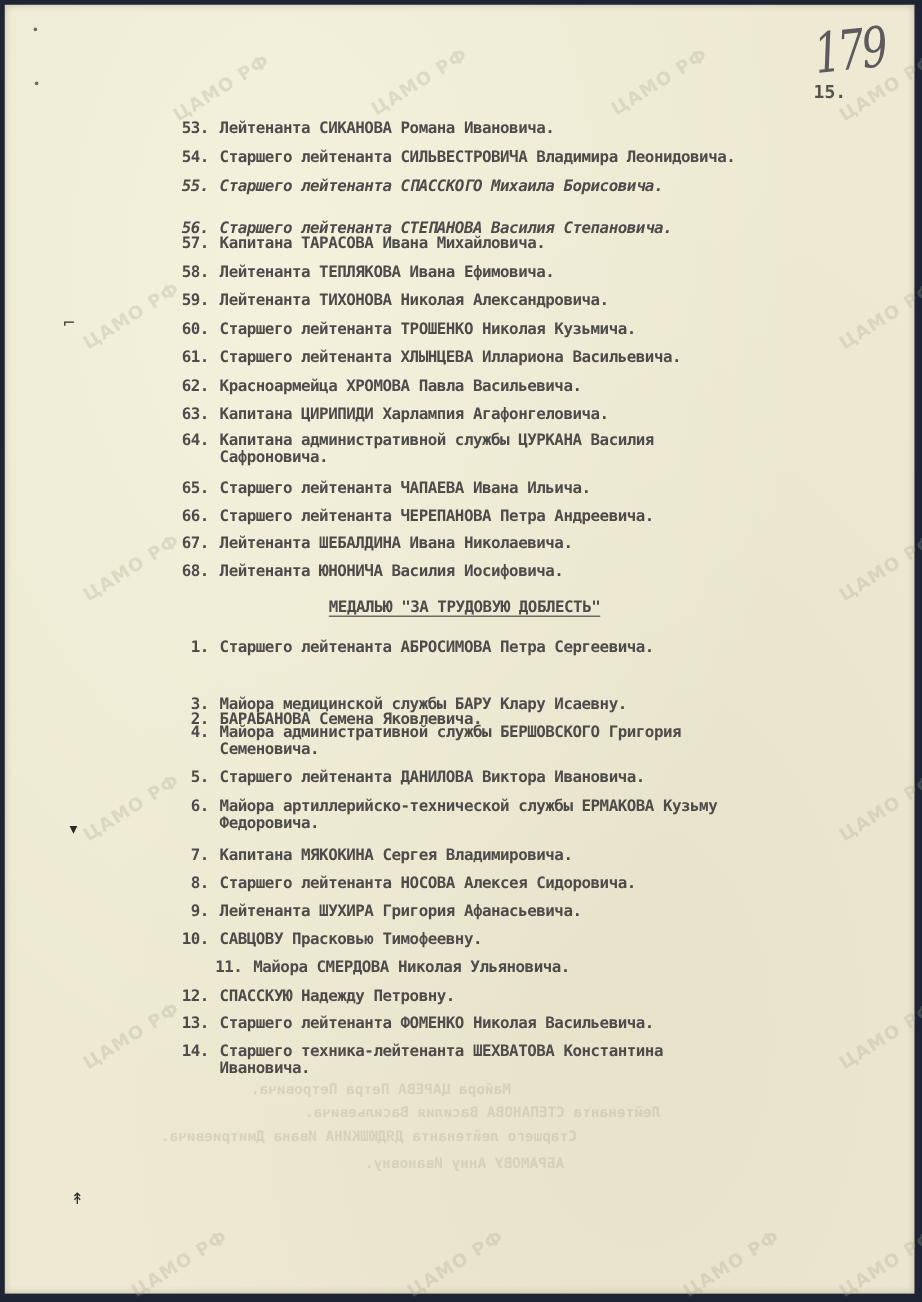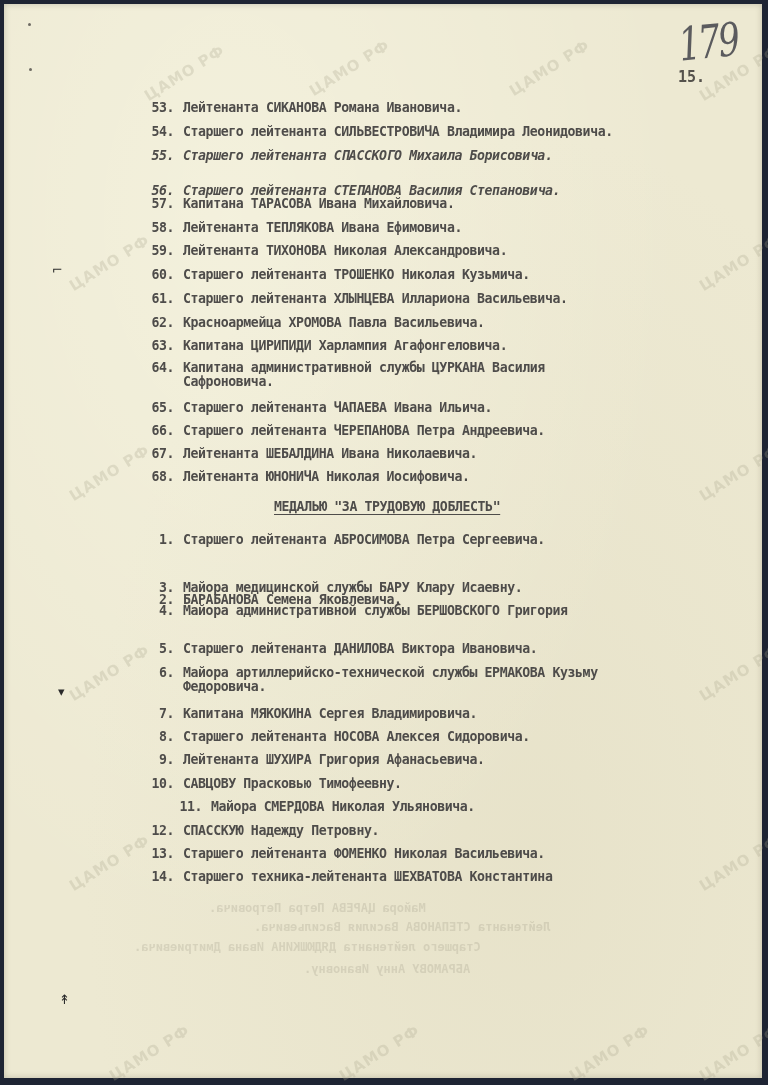--- a/index.html
+++ b/index.html
@@ -152,35 +152,35 @@
     <div class="entry" style="left:142px;top:217px;"><span class="num">58.</span><span>Лейтенанта ТЕПЛЯКОВА Ивана Ефимовича.</span></div>
     <div class="entry" style="left:142px;top:240px;"><span class="num">59.</span><span>Лейтенанта ТИХОНОВА Николая Александровича.</span></div>
     <div class="entry" style="left:142px;top:264px;"><span class="num">60.</span><span>Старшего лейтенанта ТРОШЕНКО Николая Кузьмича.</span></div>
     <div class="entry" style="left:142px;top:288px;"><span class="num">61.</span><span>Старшего лейтенанта ХЛЫНЦЕВА Иллариона Васильевича.</span></div>
     <div class="entry" style="left:142px;top:312px;"><span class="num">62.</span><span>Красноармейца ХРОМОВА Павла Васильевича.</span></div>
     <div class="entry" style="left:142px;top:335px;"><span class="num">63.</span><span>Капитана ЦИРИПИДИ Харлампия Агафонгеловича.</span></div>
     <div class="entry" style="left:142px;top:357px;"><span class="num">64.</span><span>Капитана административной службы ЦУРКАНА Василия</span><span class="cont">Сафроновича.</span></div>
     <div class="entry" style="left:142px;top:397px;"><span class="num">65.</span><span>Старшего лейтенанта ЧАПАЕВА Ивана Ильича.</span></div>
     <div class="entry" style="left:142px;top:420px;"><span class="num">66.</span><span>Старшего лейтенанта ЧЕРЕПАНОВА Петра Андреевича.</span></div>
     <div class="entry" style="left:142px;top:443px;"><span class="num">67.</span><span>Лейтенанта ШЕБАЛДИНА Ивана Николаевича.</span></div>
-    <div class="entry" style="left:142px;top:466px;"><span class="num">68.</span><span>Лейтенанта ЮНОНИЧА Николая Иосифовича.</span></div>
+    <div class="entry" style="left:142px;top:466px;"><span class="num">68.</span><span>Лейтенанта ЮНОНИЧА Василия Иосифовича.</span></div>
   </div>
 
   <div class="heading">МЕДАЛЬЮ "ЗА ТРУДОВУЮ ДОБЛЕСТЬ"</div>
 
   <div class="list">
     <div class="entry" style="left:142px;top:529px;"><span class="num">1.</span><span>Старшего лейтенанта АБРОСИМОВА Петра Сергеевича.</span></div>
     <div class="entry" style="left:142px;top:553px;margin-top:36px;"><span class="num">2.</span><span>БАРАБАНОВА Семена Яковлевича.</span></div>
     <div class="entry" style="left:142px;top:577px;"><span class="num">3.</span><span>Майора медицинской службы БАРУ Клару Исаевну.</span></div>
-    <div class="entry" style="left:142px;top:600px;"><span class="num">4.</span><span>Майора административной службы БЕРШОВСКОГО Григория</span></div>
+    <div class="entry" style="left:142px;top:600px;"><span class="num">4.</span><span>Майора административной службы БЕРШОВСКОГО Григория</span><span class="cont">Семеновича.</span></div>
     <div class="entry" style="left:142px;top:638px;"><span class="num">5.</span><span>Старшего лейтенанта ДАНИЛОВА Виктора Ивановича.</span></div>
     <div class="entry" style="left:142px;top:662px;"><span class="num">6.</span><span>Майора артиллерийско-технической службы ЕРМАКОВА Кузьму</span><span class="cont">Федоровича.</span></div>
     <div class="entry" style="left:142px;top:703px;"><span class="num">7.</span><span>Капитана МЯКОКИНА Сергея Владимировича.</span></div>
     <div class="entry" style="left:142px;top:726px;"><span class="num">8.</span><span>Старшего лейтенанта НОСОВА Алексея Сидоровича.</span></div>
     <div class="entry" style="left:142px;top:749px;"><span class="num">9.</span><span>Лейтенанта ШУХИРА Григория Афанасьевича.</span></div>
     <div class="entry" style="left:142px;top:773px;"><span class="num">10.</span><span>САВЦОВУ Прасковью Тимофеевну.</span></div>
     <div class="entry" style="left:142px;top:796px;margin-left:28px;"><span class="num">11.</span><span>Майора СМЕРДОВА Николая Ульяновича.</span></div>
     <div class="entry" style="left:142px;top:820px;"><span class="num">12.</span><span>СПАССКУЮ Надежду Петровну.</span></div>
     <div class="entry" style="left:142px;top:843px;"><span class="num">13.</span><span>Старшего лейтенанта ФОМЕНКО Николая Васильевича.</span></div>
-    <div class="entry" style="left:142px;top:866px;"><span class="num">14.</span><span>Старшего техника-лейтенанта ШЕХВАТОВА Константина</span></div>
+    <div class="entry" style="left:142px;top:866px;"><span class="num">14.</span><span>Старшего техника-лейтенанта ШЕХВАТОВА Константина</span><span class="cont">Ивановича.</span></div>
   </div>
 
 </div>
 
 </body></html>

